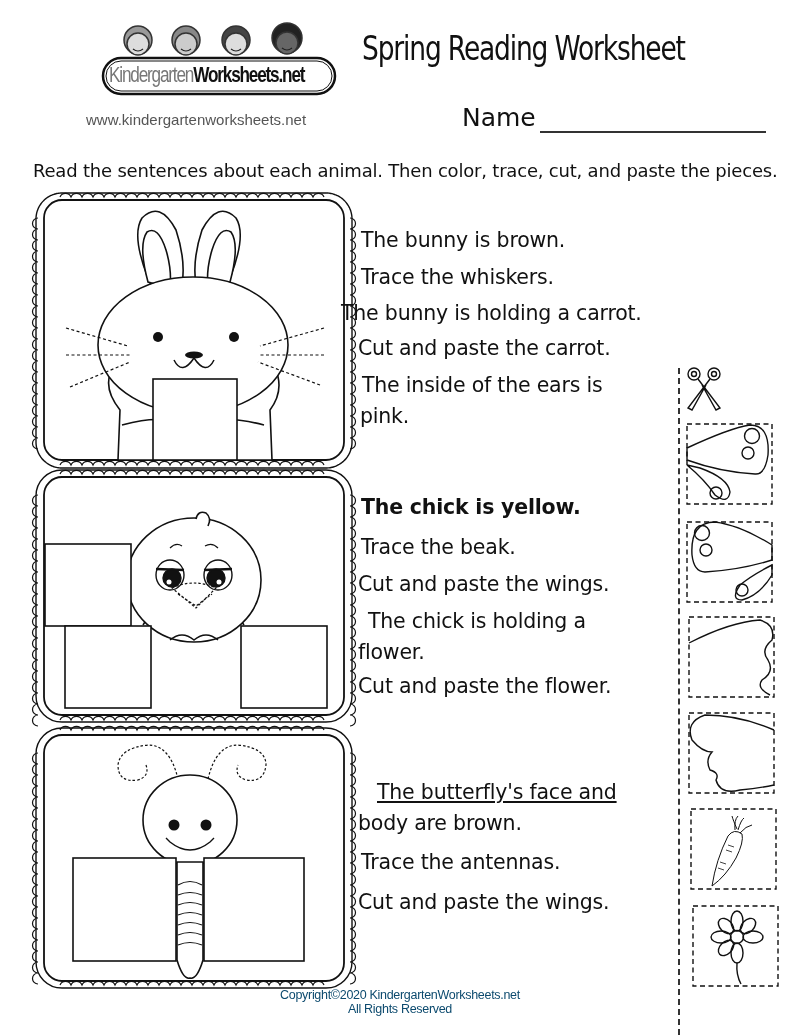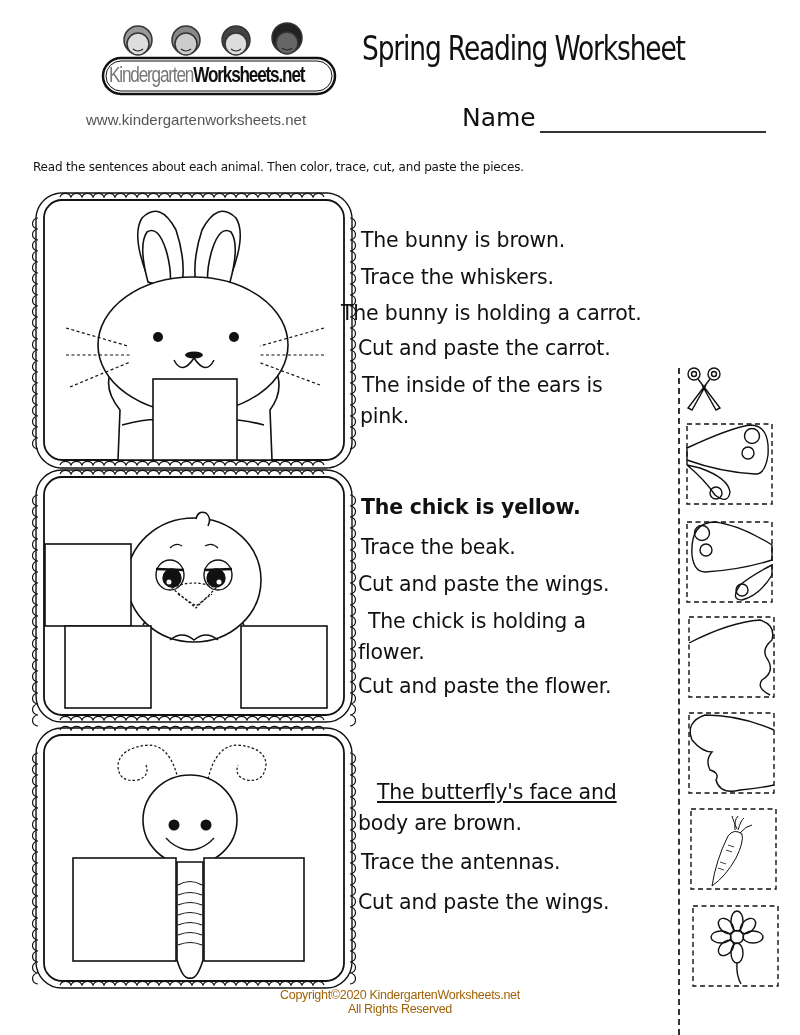--- a/index.html
+++ b/index.html
@@ -3,23 +3,23 @@
 <meta charset="utf-8">
 <style>
   html, body { margin:0; padding:0; background:#fff; }
   body { width:800px; height:1035px; position:relative; overflow:hidden; font-family:"DejaVu Sans", sans-serif; color:#111; }
   .abs { position:absolute; }
   .logo-text { font-family:"Liberation Sans", sans-serif; }
   .title { left:362px; top:28px; font-family:"DejaVu Sans", sans-serif; font-size:34px; font-weight:normal; letter-spacing:-1.5px; transform:scaleX(0.78); transform-origin:left top; color:#111; }
   .name-label { left:462px; top:103px; font-family:"DejaVu Sans", sans-serif; font-size:25px;text-align:right; }
   .name-line { left:540px; top:131px; width:226px; height:0; border-top:2px solid #333; }
   .url { left:86px; top:111px; font-family:"Liberation Sans", sans-serif; font-size:15px; color:#555; }
-  .instructions { left:33px; top:160px; font-size:12px; letter-spacing:-0.2px; }
+  .instructions { left:33px; top:160px; font-size:18px; letter-spacing:-0.2px; }
   .sentence { font-size:20.5px; line-height:24px; white-space:nowrap; letter-spacing:-0.2px; }
-  .copyright { left:0; width:800px; top:988px; text-align:center; font-family:"Liberation Sans", sans-serif; font-size:12.5px; line-height:14px; color:#a16207; letter-spacing:-0.3px; }
+  .copyright { left:0; width:800px; top:988px; text-align:center; font-family:"Liberation Sans", sans-serif; font-size:12.5px; line-height:14px; color:#0c4a6e; letter-spacing:-0.3px; }
   .cutline { left:678px; top:368px; width:0; height:667px; border-left:2px dashed #333; }
   svg { position:absolute; overflow:visible; }
 </style>
 </head>
 <body>
 
 <div class="abs" style="left:86px;top:18px;width:236px;height:90px;margin-left:15px;">
   <svg width="236" height="90">
 
     <g stroke="#333" stroke-width="1.5">

